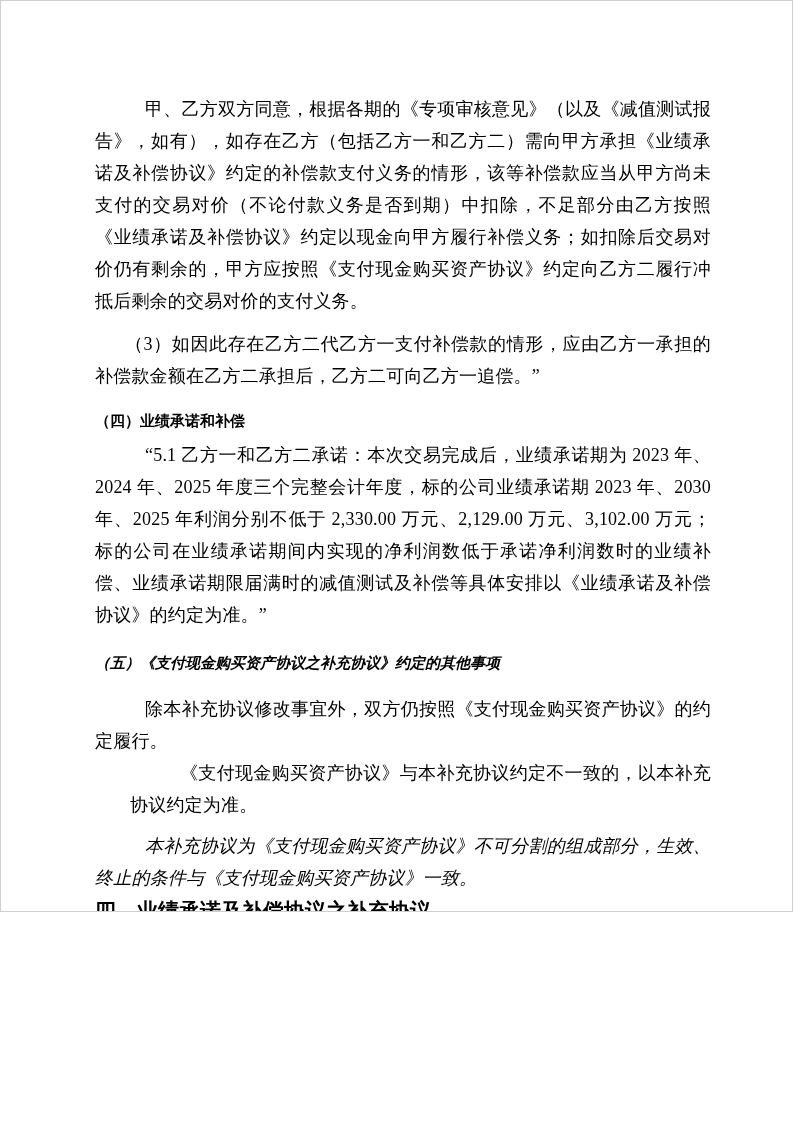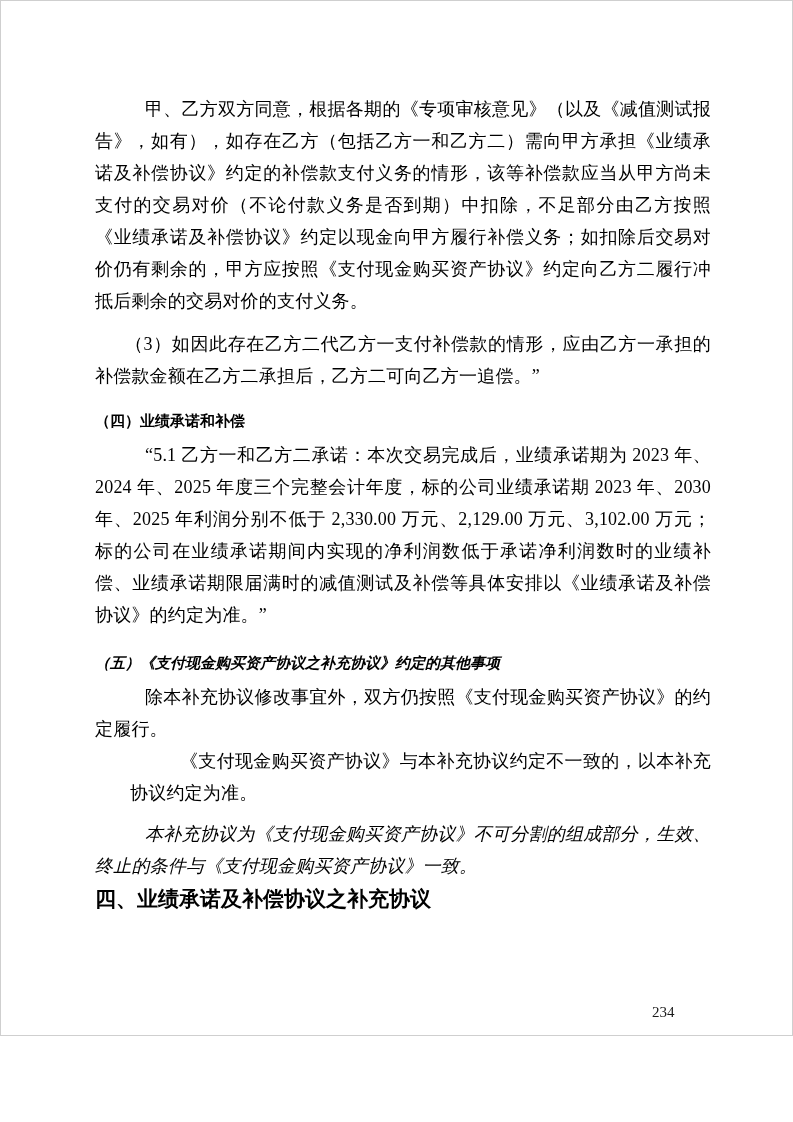--- a/index.html
+++ b/index.html
@@ -3,21 +3,21 @@
 <meta charset="utf-8">
 <style>
   html, body {
     margin: 0;
     padding: 0;
     background: #ffffff;
   }
   .page {
     position: relative;
     width: 793px;
-    height: 1036px;
+    height: 912px;
     box-sizing: border-box;
     background: #ffffff;
     border: 1px solid #cfcfcf;
     font-family: "Liberation Serif", "DejaVu Serif", serif;
     color: #000000;
     overflow: hidden;
   }
   .content {
     position: absolute;
     left: 94px;
@@ -47,21 +47,21 @@
     font-weight: bold;
     text-align: left;
     text-indent: 0;
   }
   .b0 { margin-top: 0; }
   .b1 { margin-top: 11px; text-indent: 30px; }
   .b2 { margin-top: 12px; }
   .b3 { margin-top: 7px; }
   .b4 { margin-top: 1px; }
   .b5 { margin-top: 15px; font-style: italic; }
-  .b6 { margin-top: 1px; }
+  .b6 { margin-top: 13px; }
   .b7 { margin-top: 0; margin-left: 35px; }
   .b8 { margin-top: 9px; font-style: italic; }
   .b9 { margin-top: 0; }
   .page-number {
     position: absolute;
     left: 651px;
     top: 1002px;
     font-size: 15px;
     line-height: 18px;
     font-family: "Liberation Serif", "DejaVu Serif", serif;

